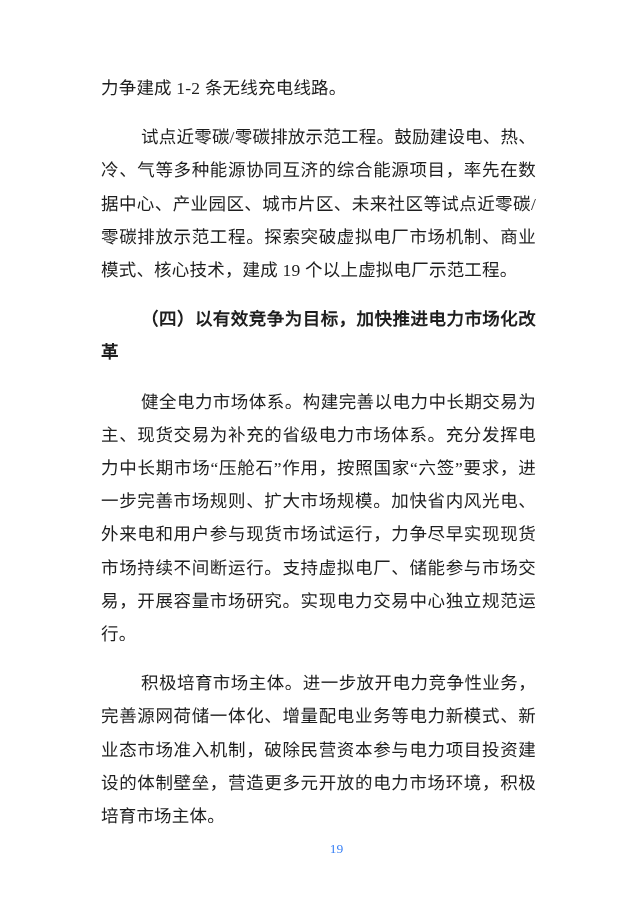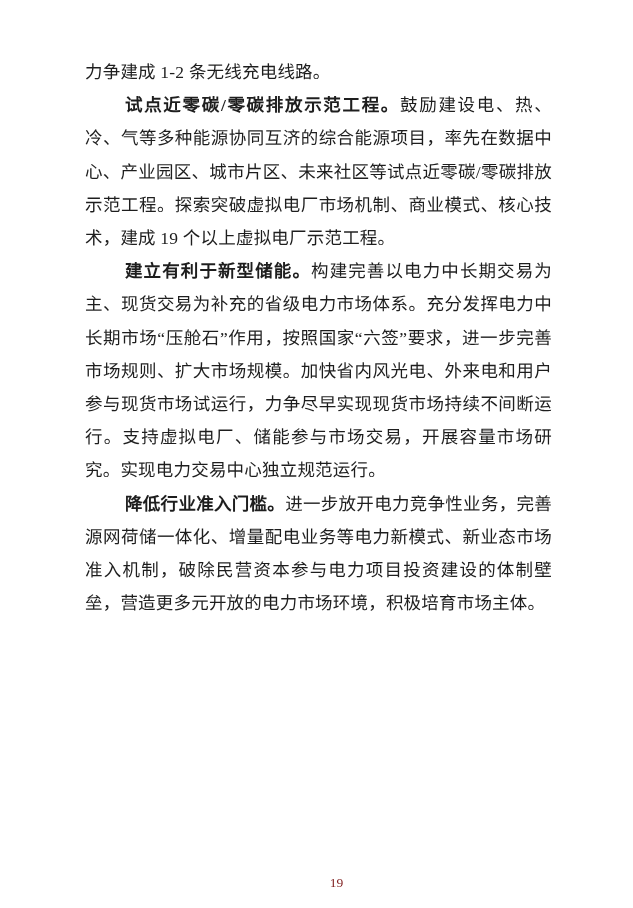--- a/index.html
+++ b/index.html
@@ -20,65 +20,66 @@
     inset: 0;
     background: #ffffff;
   }
   .text-column {
     position: absolute;
     left: 85px;
     top: 56px;
     width: 467px;
   }
   .para, .heading {
-    margin: 0;
+    margin: 16px;
     padding: 0;
     font-size: 17.5px;
     line-height: 33.2px;
     text-align: justify;
     text-justify: inter-ideograph;
     font-weight: normal;
     letter-spacing: 0.2px;
   }
   .para.indent, .heading {
     text-indent: 40px;
   }
   .para.no-indent {
     text-indent: 0;
   }
   .heading {
     font-weight: bold;
   }
   .lead {
-    font-weight: bold;
+    font-weight: normal;
   }
   .page-number {
     position: absolute;
     left: 85px;
-    top: 874px;
+    top: 840px;
     width: 467px;
     text-align: center;
     transform: translateX(18px);
     font-size: 13.5px;
     line-height: 18px;
-    color: #7f1d1d;
+    color: #3b82f6;
   }
 </style>
 </head>
 <body>
 
 <main class="page">
   <div class="text-column">
 
     <p class="para no-indent"><span>力争建成 1-2 条无线充电线路。</span></p>
 
     <p class="para indent"><b class="lead">试点近零碳/零碳排放示范工程。</b><span>鼓励建设电、热、冷、气等多种能源协同互济的综合能源项目，率先在数据中心、产业园区、城市片区、未来社区等试点近零碳/零碳排放示范工程。探索突破虚拟电厂市场机制、商业模式、核心技术，建成 19 个以上虚拟电厂示范工程。</span></p>
 
+    <h2 class="heading">（四）以有效竞争为目标，加快推进电力市场化改革</h2>
 
-    <p class="para indent"><b class="lead">建立有利于新型储能。</b><span>构建完善以电力中长期交易为主、现货交易为补充的省级电力市场体系。充分发挥电力中长期市场“压舱石”作用，按照国家“六签”要求，进一步完善市场规则、扩大市场规模。加快省内风光电、外来电和用户参与现货市场试运行，力争尽早实现现货市场持续不间断运行。支持虚拟电厂、储能参与市场交易，开展容量市场研究。实现电力交易中心独立规范运行。</span></p>
+    <p class="para indent"><b class="lead">健全电力市场体系。</b><span>构建完善以电力中长期交易为主、现货交易为补充的省级电力市场体系。充分发挥电力中长期市场“压舱石”作用，按照国家“六签”要求，进一步完善市场规则、扩大市场规模。加快省内风光电、外来电和用户参与现货市场试运行，力争尽早实现现货市场持续不间断运行。支持虚拟电厂、储能参与市场交易，开展容量市场研究。实现电力交易中心独立规范运行。</span></p>
 
-    <p class="para indent"><b class="lead">降低行业准入门槛。</b><span>进一步放开电力竞争性业务，完善源网荷储一体化、增量配电业务等电力新模式、新业态市场准入机制，破除民营资本参与电力项目投资建设的体制壁垒，营造更多元开放的电力市场环境，积极培育市场主体。</span></p>
+    <p class="para indent"><b class="lead">积极培育市场主体。</b><span>进一步放开电力竞争性业务，完善源网荷储一体化、增量配电业务等电力新模式、新业态市场准入机制，破除民营资本参与电力项目投资建设的体制壁垒，营造更多元开放的电力市场环境，积极培育市场主体。</span></p>
 
 
   </div>
 
   <div class="page-number">19</div>
 </main>
 
 </body></html>

